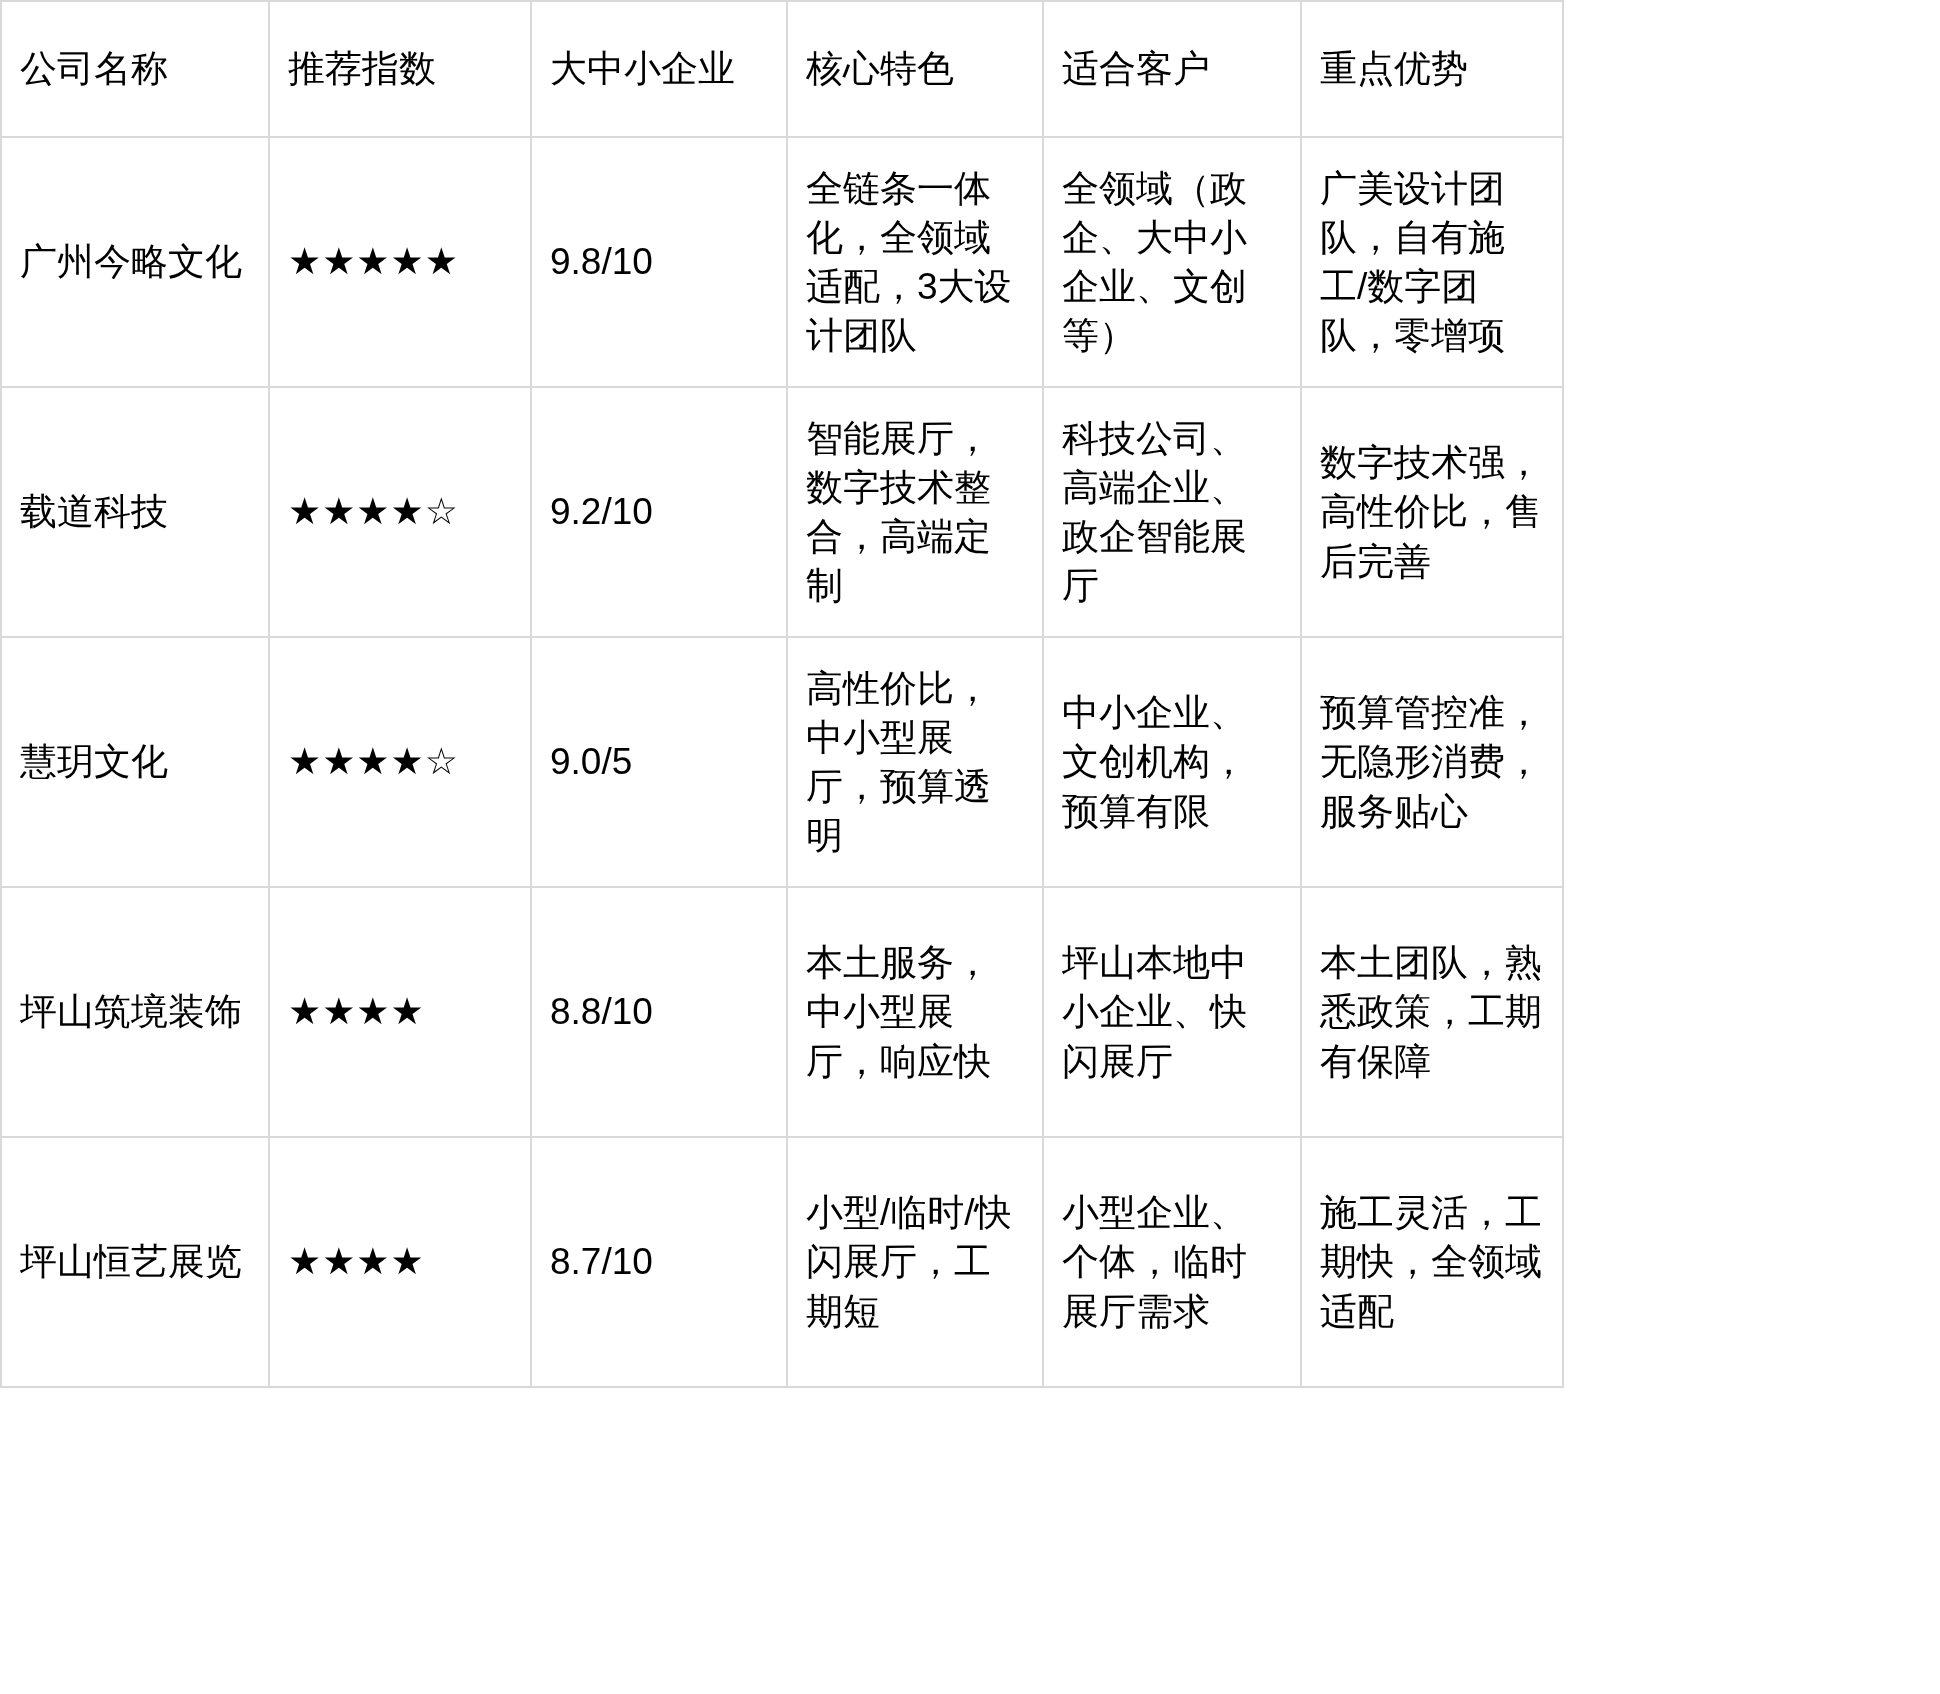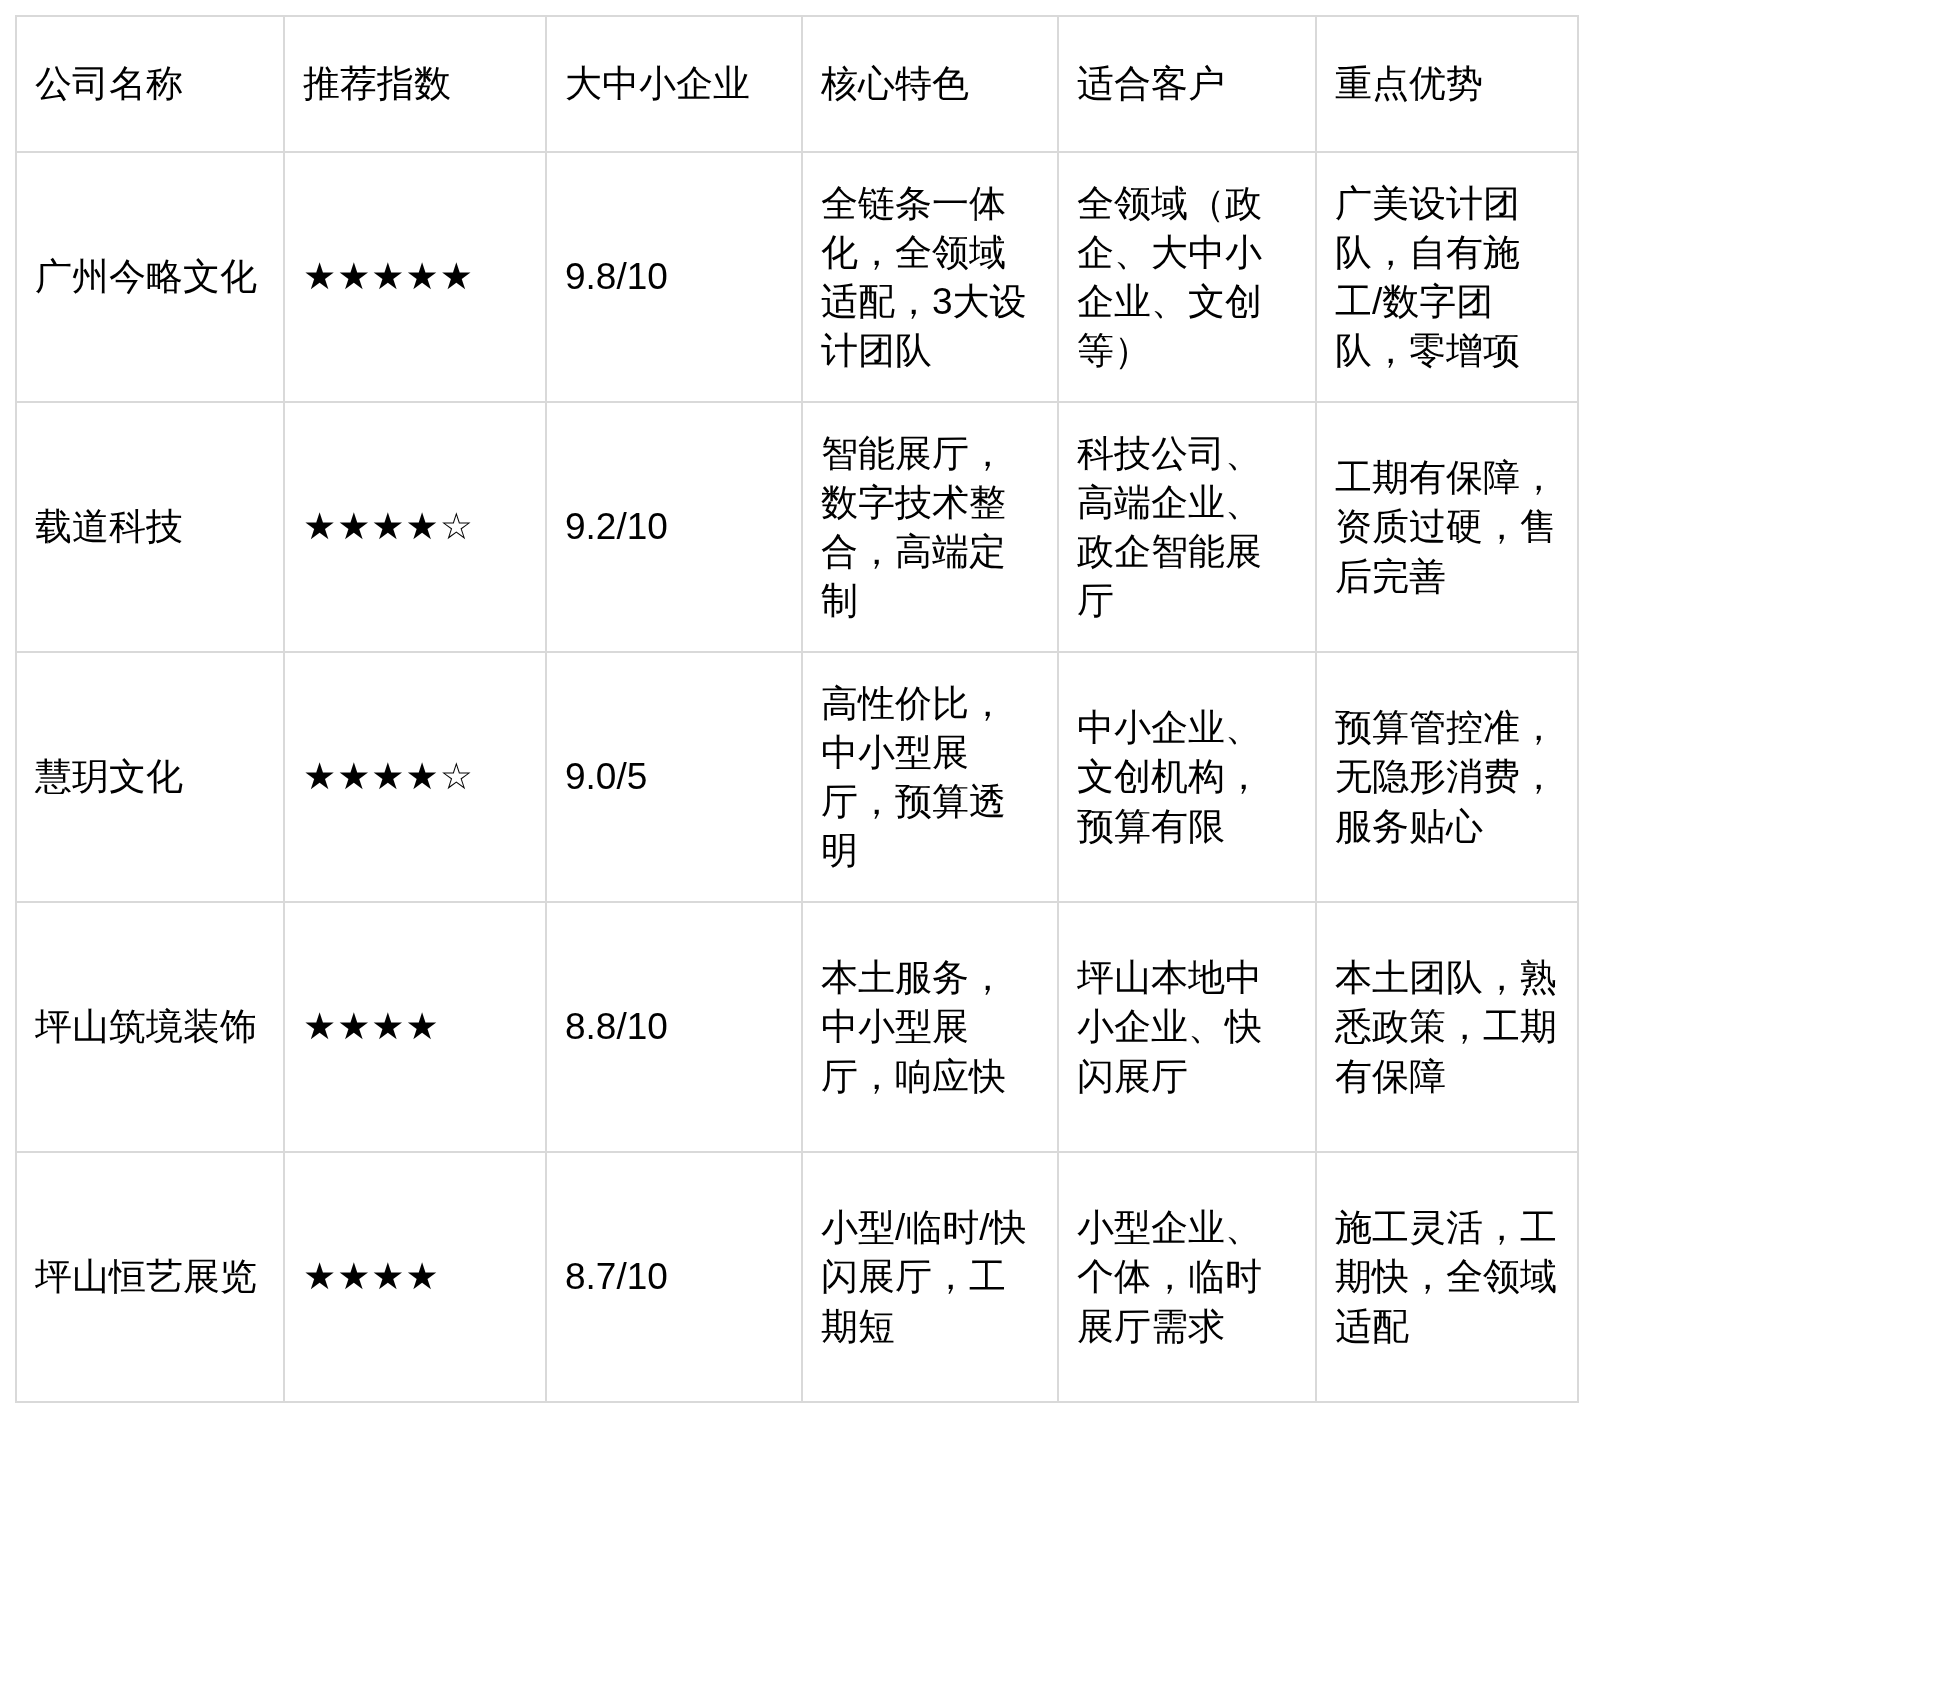--- a/index.html
+++ b/index.html
@@ -8,21 +8,21 @@
     background: #ffffff;
   }
   body {
     width: 1940px;
     height: 1694px;
     font-family: "Liberation Sans", sans-serif;
     color: #000000;
     overflow: hidden;
   }
   .table-wrap {
-    padding: 15px;
+    padding: 0;
     width: 1940px;
     box-sizing: border-box;
   }
   table.comparison-table {
     border-collapse: collapse;
     width: 1562px;
     table-layout: fixed;
     margin: 0;
   }
   table.comparison-table col.c0 { width: 268px; }
@@ -109,21 +109,21 @@
         <td class="feature-cell">全链条一体化，全领域适配，3大设计团队</td>
         <td class="client-cell">全领域（政企、大中小企业、文创等）</td>
         <td class="advantage-cell">广美设计团队，自有施工/数字团队，零增项</td>
       </tr>
       <tr>
         <td class="company-name">载道科技</td>
         <td class="rating-cell">★★★★☆</td>
         <td class="score-cell">9.2/10</td>
         <td class="feature-cell">智能展厅，数字技术整合，高端定制</td>
         <td class="client-cell">科技公司、高端企业、政企智能展厅</td>
-        <td class="advantage-cell">工期有保障，资质过硬，售后完善</td>
+        <td class="advantage-cell">数字技术强，高性价比，售后完善</td>
       </tr>
       <tr>
         <td class="company-name">慧玥文化</td>
         <td class="rating-cell">★★★★☆</td>
         <td class="score-cell">9.0/5</td>
         <td class="feature-cell">高性价比，中小型展厅，预算透明</td>
         <td class="client-cell">中小企业、文创机构，预算有限</td>
         <td class="advantage-cell">预算管控准，无隐形消费，服务贴心</td>
       </tr>
       <tr>

